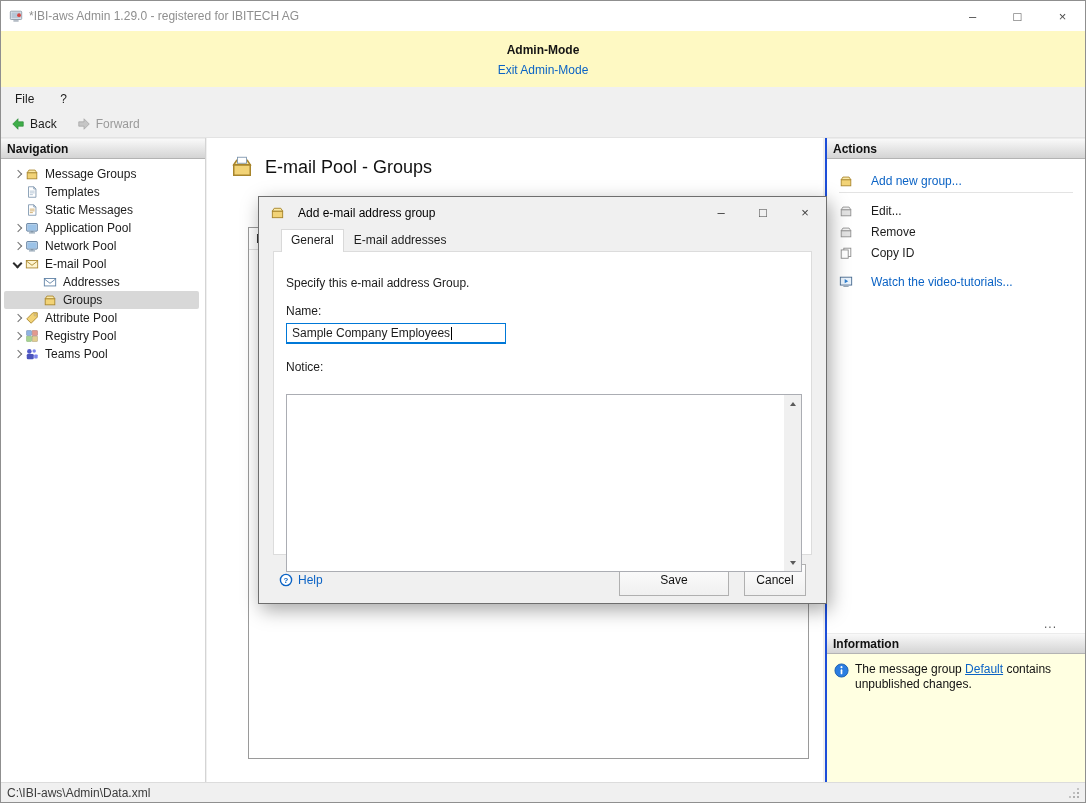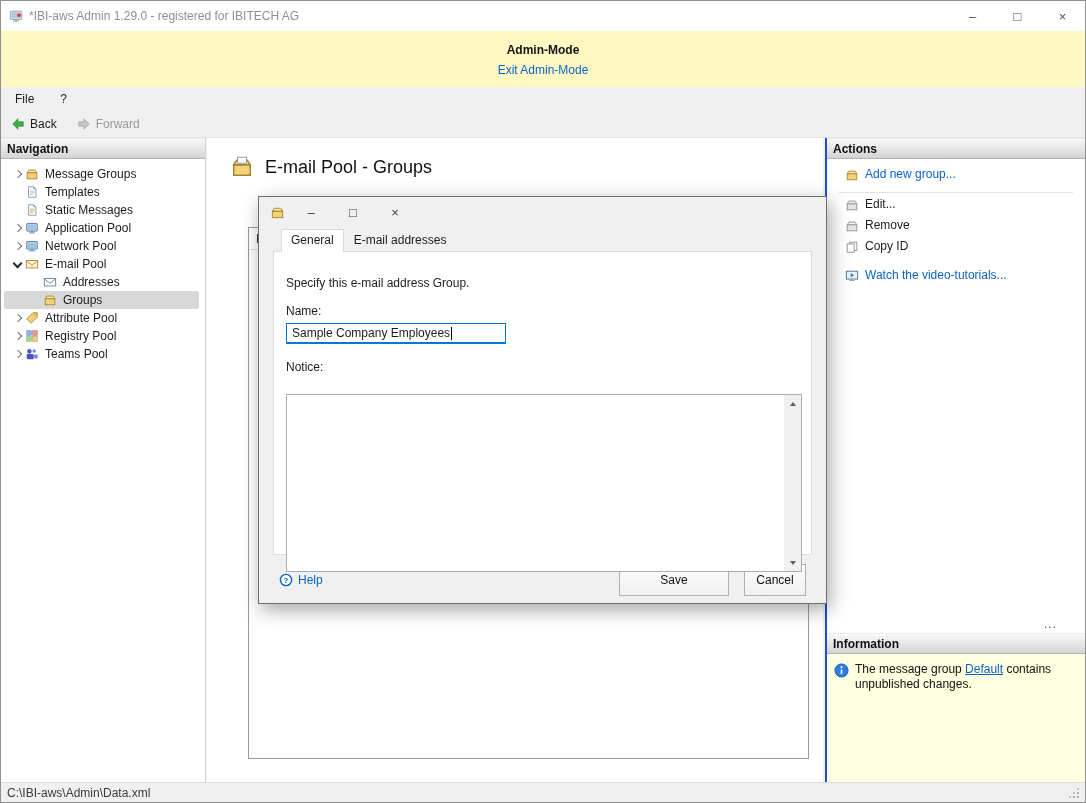--- a/index.html
+++ b/index.html
@@ -48,21 +48,21 @@
   .center { position:absolute; left:206px; top:0; width:616px; height:100%; background:#fff; }
   .page-header { display:flex; align-items:center; gap:10px; padding:17px 0 0 22px; }
   .page-header svg { width:26px; height:24px; }
   .page-title { font-size:18px; color:#111; }
   .list-panel { position:absolute; left:41px; top:89px; width:561px; height:532px; border:1px solid #9a9a9a; background:#fff; }
   .list-header { height:22px; border-bottom:1px solid #e0e0e0; display:flex; align-items:center; padding-left:7px; color:#333; }
 
   
   .right-panel { position:absolute; left:824px; top:0; right:0; height:100%; background:#fff; border-left:2px solid #1d4ed8; display:flex; flex-direction:column; }
   .actions-body { padding-top:8px; }
-  .action-row { height:21px; display:flex; align-items:flex-start; gap:0; padding-left:18px; cursor:default; }
+  .action-row { height:21px; display:flex; align-items:flex-end; gap:12px; padding-left:12px; cursor:default; }
   .action-row .tic svg { width:14px; height:14px; }
   .action-row.link .albl { color:#0b63c5; cursor:pointer; }
   .sep { height:1px; background:#e3e3e3; margin:4px 12px; }
   .gap8 { height:8px; }
   .spacer { flex:1; background:#fff; }
   .grip-row { height:16px; text-align:right; padding-right:28px; color:#5a5a5a; letter-spacing:1px; background:#fff; }
   .info-body { background:#ffffe1; height:128px; padding:8px 7px; display:flex; gap:6px; align-items:flex-start; }
   .info-body svg { width:15px; height:15px; flex:none; margin-top:1px; }
   .info-text { line-height:15px; color:#111; width:215px; }
   .info-link { color:#0b63c5; text-decoration:underline; cursor:pointer; }
@@ -390,20 +390,21 @@
   </div>
 
   <div class="dialog">
     <div class="dlg-titlebar">
       <span class="tic">
           <svg viewBox="0 0 16 16">
             <rect x="2.5" y="6.5" width="11" height="7" fill="#f2d377" stroke="#a8852c"></rect>
             <path d="M2.5 6.5 L4.5 3.5 H11.5 L13.5 6.5 Z" fill="#fbeaa8" stroke="#a8852c"></path>
           </svg>
         </span>
+      <span class="dlg-title">Add e-mail address group</span>
       <div class="dlg-controls">
         <span class="dlg-btn">–</span>
         <span class="dlg-btn">□</span>
         <span class="dlg-btn">×</span>
       </div>
     </div>
     <div class="tab-strip">
       <span class="tab active">General</span>
       <span class="tab">E-mail addresses</span>
     </div>

